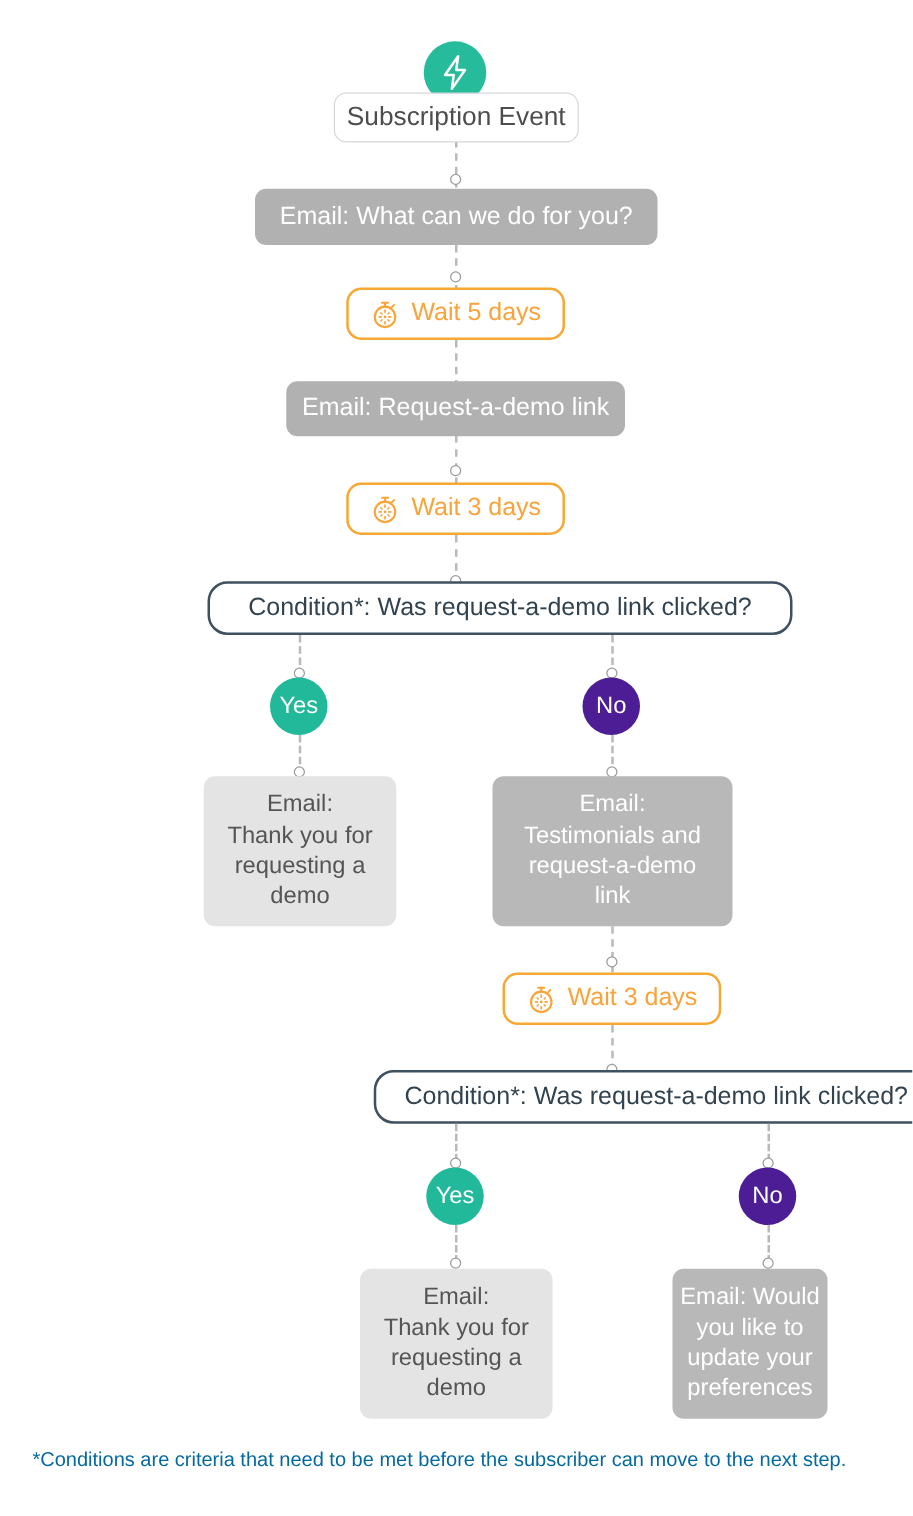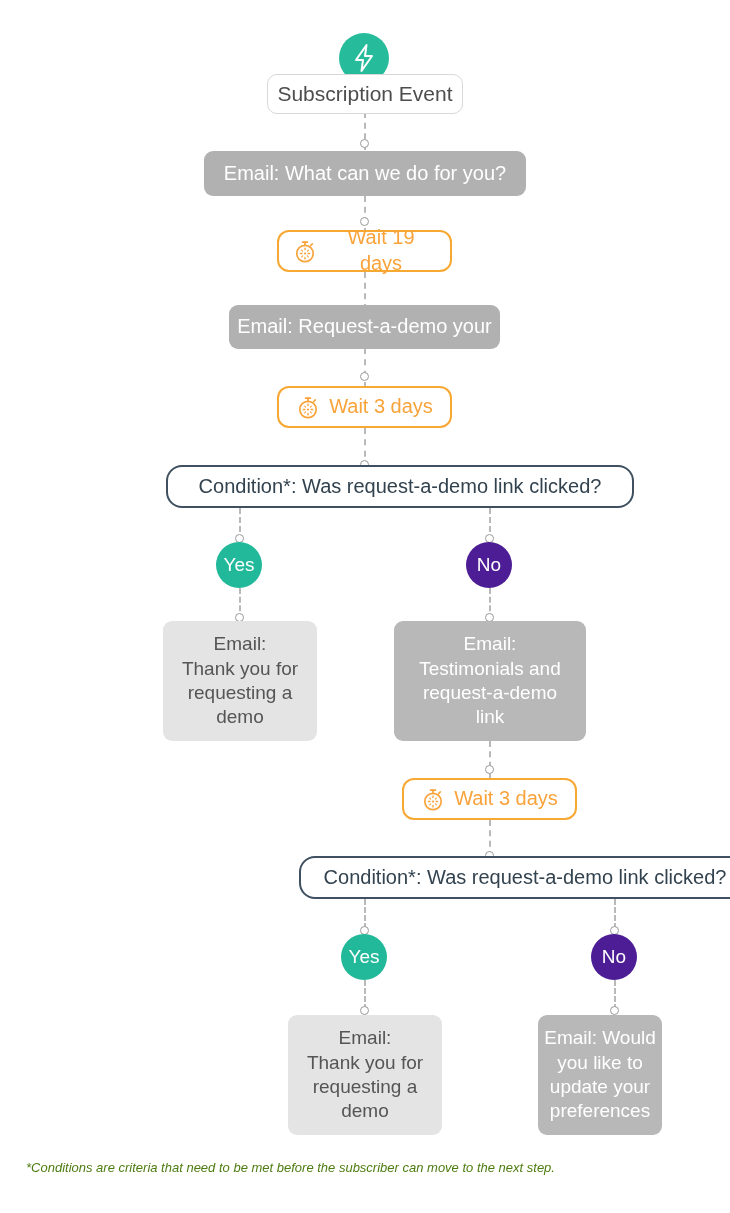--- a/index.html
+++ b/index.html
@@ -111,23 +111,22 @@
   .n-yes, .n-no {
     border-radius: 50%;
     color: #ffffff;
     font-size: 19px;
   }
   .n-yes { background: #22b99a; }
   .n-no  { background: #4c1d95; align-items: center; }
 
   .footnote {
     position: absolute;
-    font-style: italic;
-    font-size: 13px;
-    color: #4d7c0f;
+    font-size: 16px;
+    color: #0369a1;
     white-space: nowrap;
   }
 
   .icon-sw { flex: 0 0 auto; display: block; }
   .icon-bolt { display: block; }
 </style>
 </head>
 <body>
 
 <div id="canvas">
@@ -163,25 +162,25 @@
   <div class="node n-wait" style="left:277px; top:230px; width:175px; height:42px;">
     <svg class="icon-sw" width="24" height="25" viewBox="0 0 24 25" fill="none">
       <circle cx="12" cy="14.5" r="8.2" stroke="#f9a33a" stroke-width="1.7" fill="none"></circle>
       <path d="M9.6 3.2 H14.4" stroke="#f9a33a" stroke-width="1.7" stroke-linecap="round"></path>
       <path d="M12 3.2 V6.3" stroke="#f9a33a" stroke-width="1.7" stroke-linecap="round"></path>
       <path d="M17.6 6.6 L19.3 4.9" stroke="#f9a33a" stroke-width="1.5" stroke-linecap="round"></path>
       <path d="M12 9.1 V10.6 M12 18.4 V19.9 M7.4 14.5 H8.9 M15.1 14.5 H16.6" stroke="#f9a33a" stroke-width="1.4" stroke-linecap="round"></path>
       <path d="M8.7 11.2 L9.6 12.1 M14.4 16.9 L15.3 17.8 M15.3 11.2 L14.4 12.1 M9.6 16.9 L8.7 17.8" stroke="#f9a33a" stroke-width="1.2" stroke-linecap="round"></path>
       <circle cx="12" cy="14.5" r="1.1" fill="#f9a33a"></circle>
     </svg>
-    <span>Wait 19 days</span>
+    <span>Wait 5 days</span>
   </div>
 
   <div class="node n-email" style="left:229px; top:305px; width:271px; height:44px;">
-    <span>Email: Request-a-demo your</span>
+    <span>Email: Request-a-demo link</span>
   </div>
 
   <div class="node n-wait" style="left:277px; top:386px; width:175px; height:42px;">
     <svg class="icon-sw" width="24" height="25" viewBox="0 0 24 25" fill="none">
       <circle cx="12" cy="14.5" r="8.2" stroke="#f9a33a" stroke-width="1.7" fill="none"></circle>
       <path d="M9.6 3.2 H14.4" stroke="#f9a33a" stroke-width="1.7" stroke-linecap="round"></path>
       <path d="M12 3.2 V6.3" stroke="#f9a33a" stroke-width="1.7" stroke-linecap="round"></path>
       <path d="M17.6 6.6 L19.3 4.9" stroke="#f9a33a" stroke-width="1.5" stroke-linecap="round"></path>
       <path d="M12 9.1 V10.6 M12 18.4 V19.9 M7.4 14.5 H8.9 M15.1 14.5 H16.6" stroke="#f9a33a" stroke-width="1.4" stroke-linecap="round"></path>
       <path d="M8.7 11.2 L9.6 12.1 M14.4 16.9 L15.3 17.8 M15.3 11.2 L14.4 12.1 M9.6 16.9 L8.7 17.8" stroke="#f9a33a" stroke-width="1.2" stroke-linecap="round"></path>

